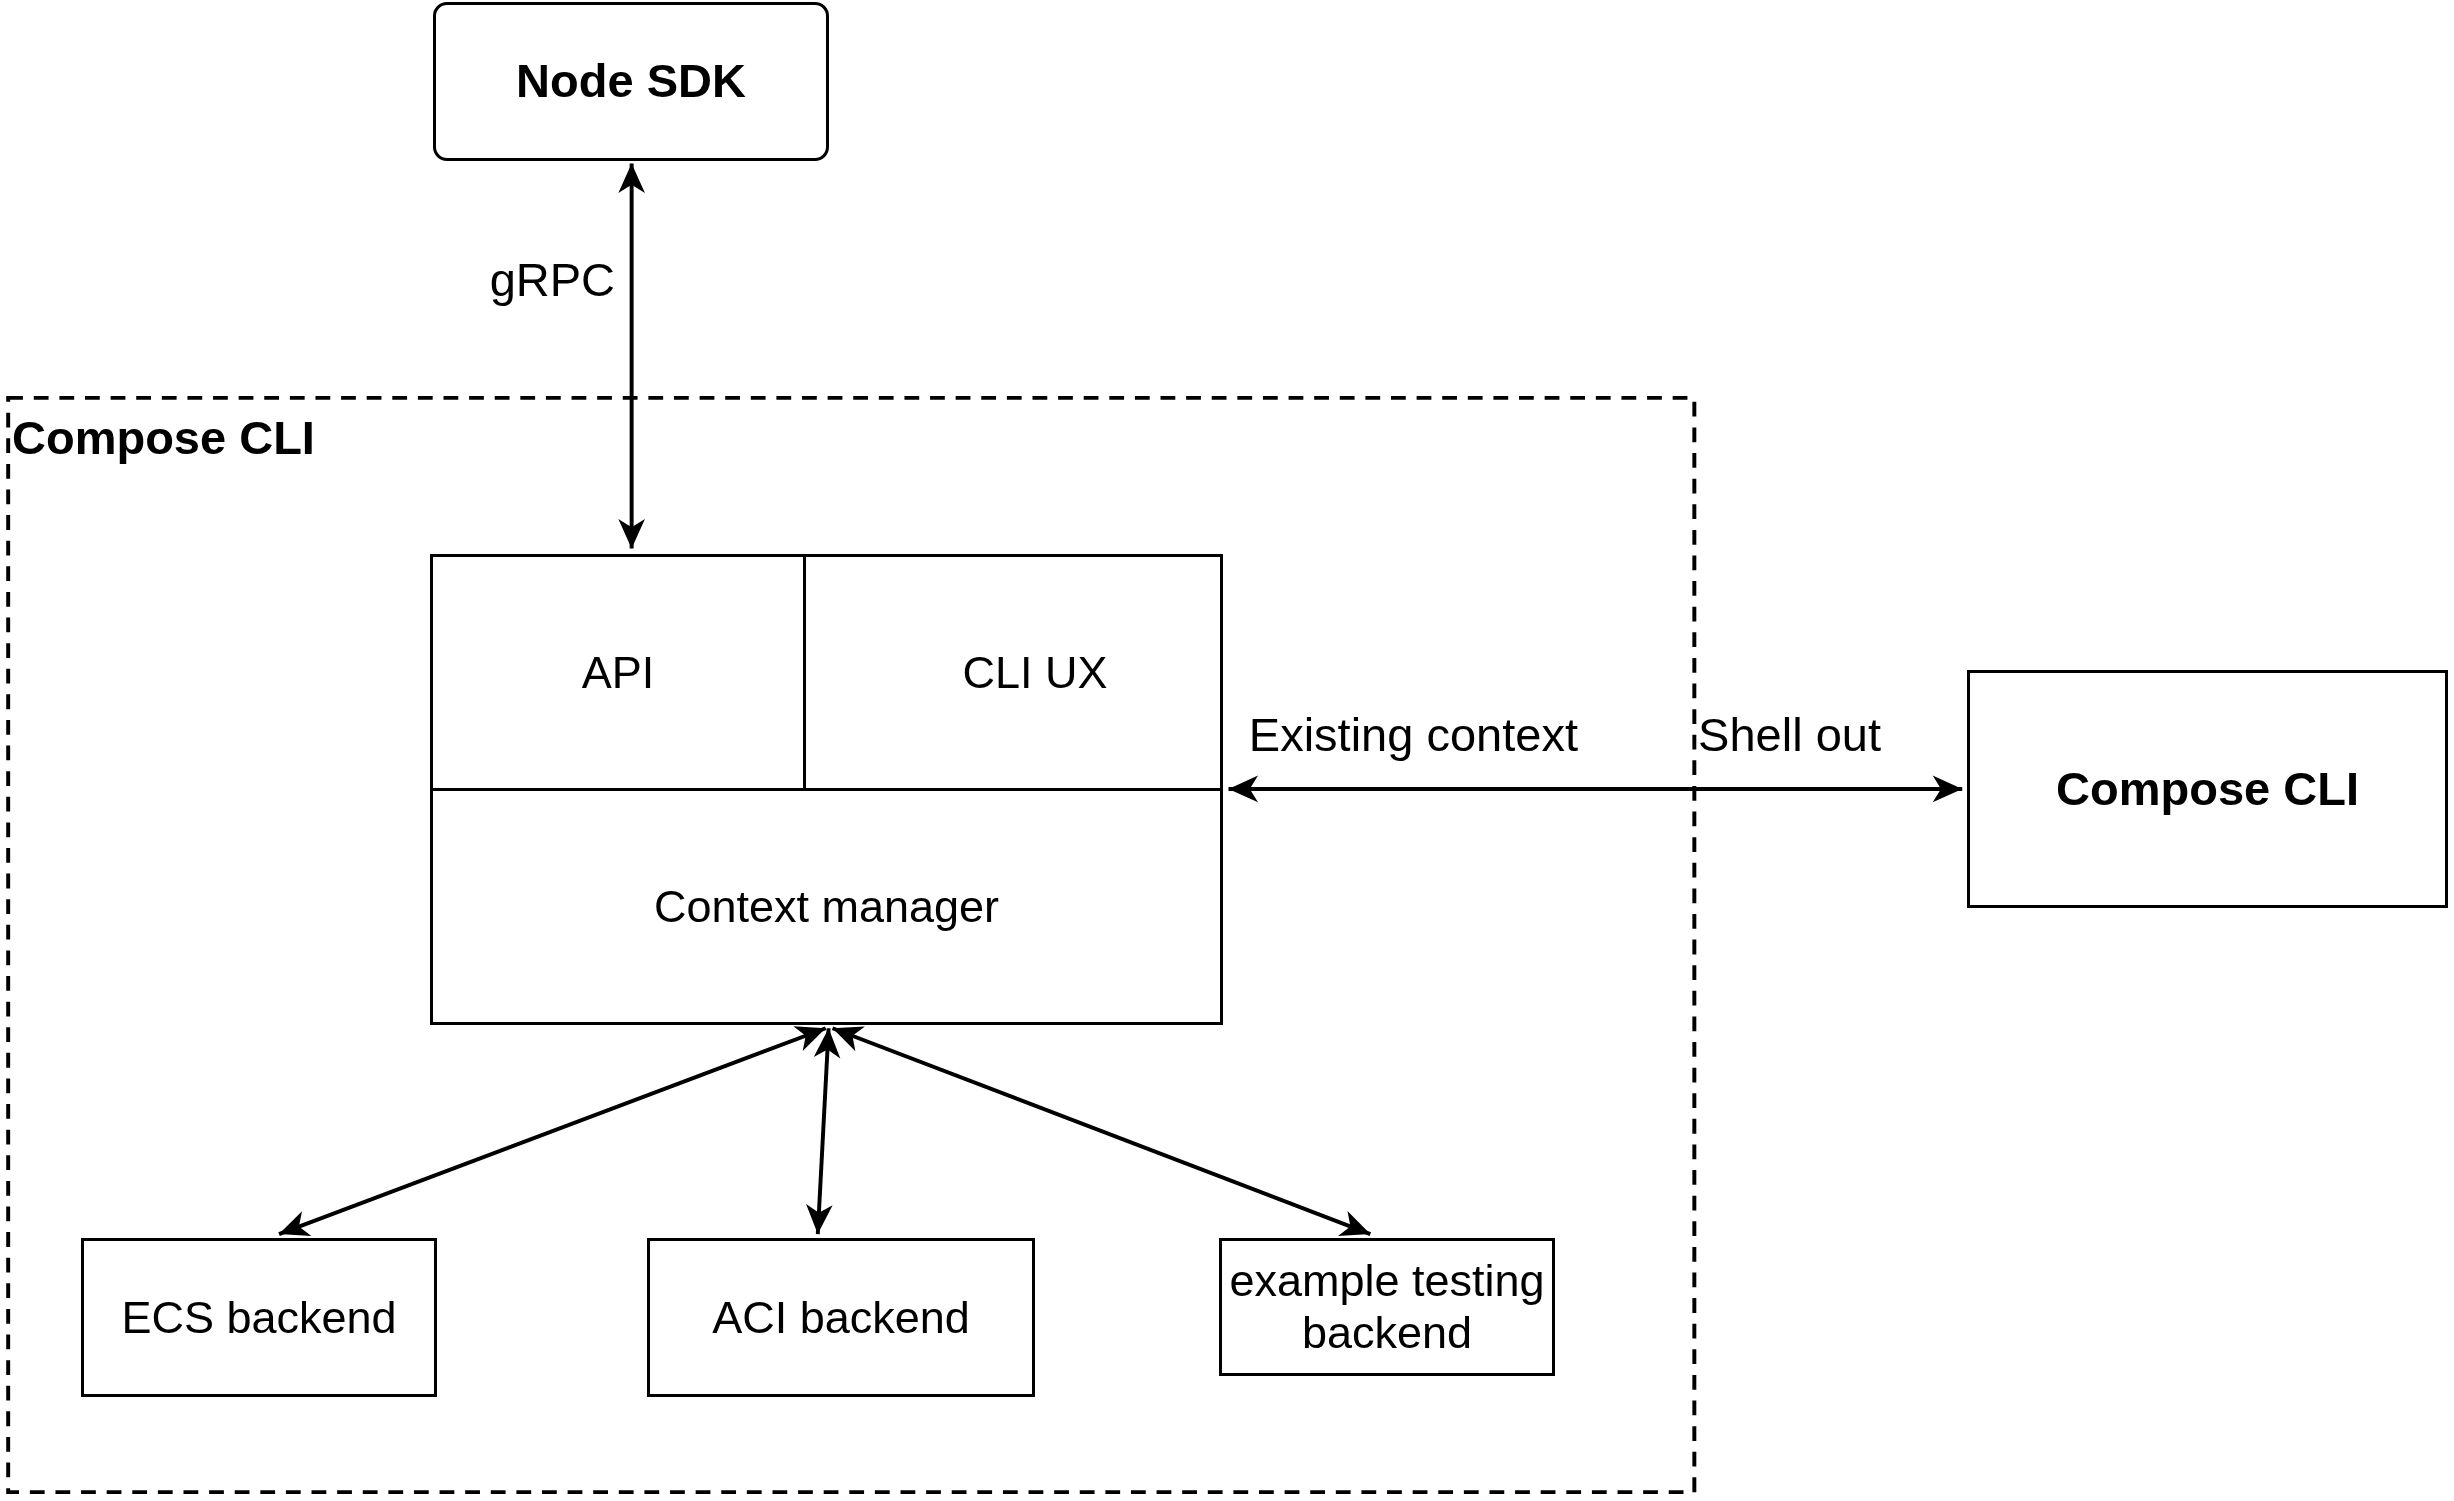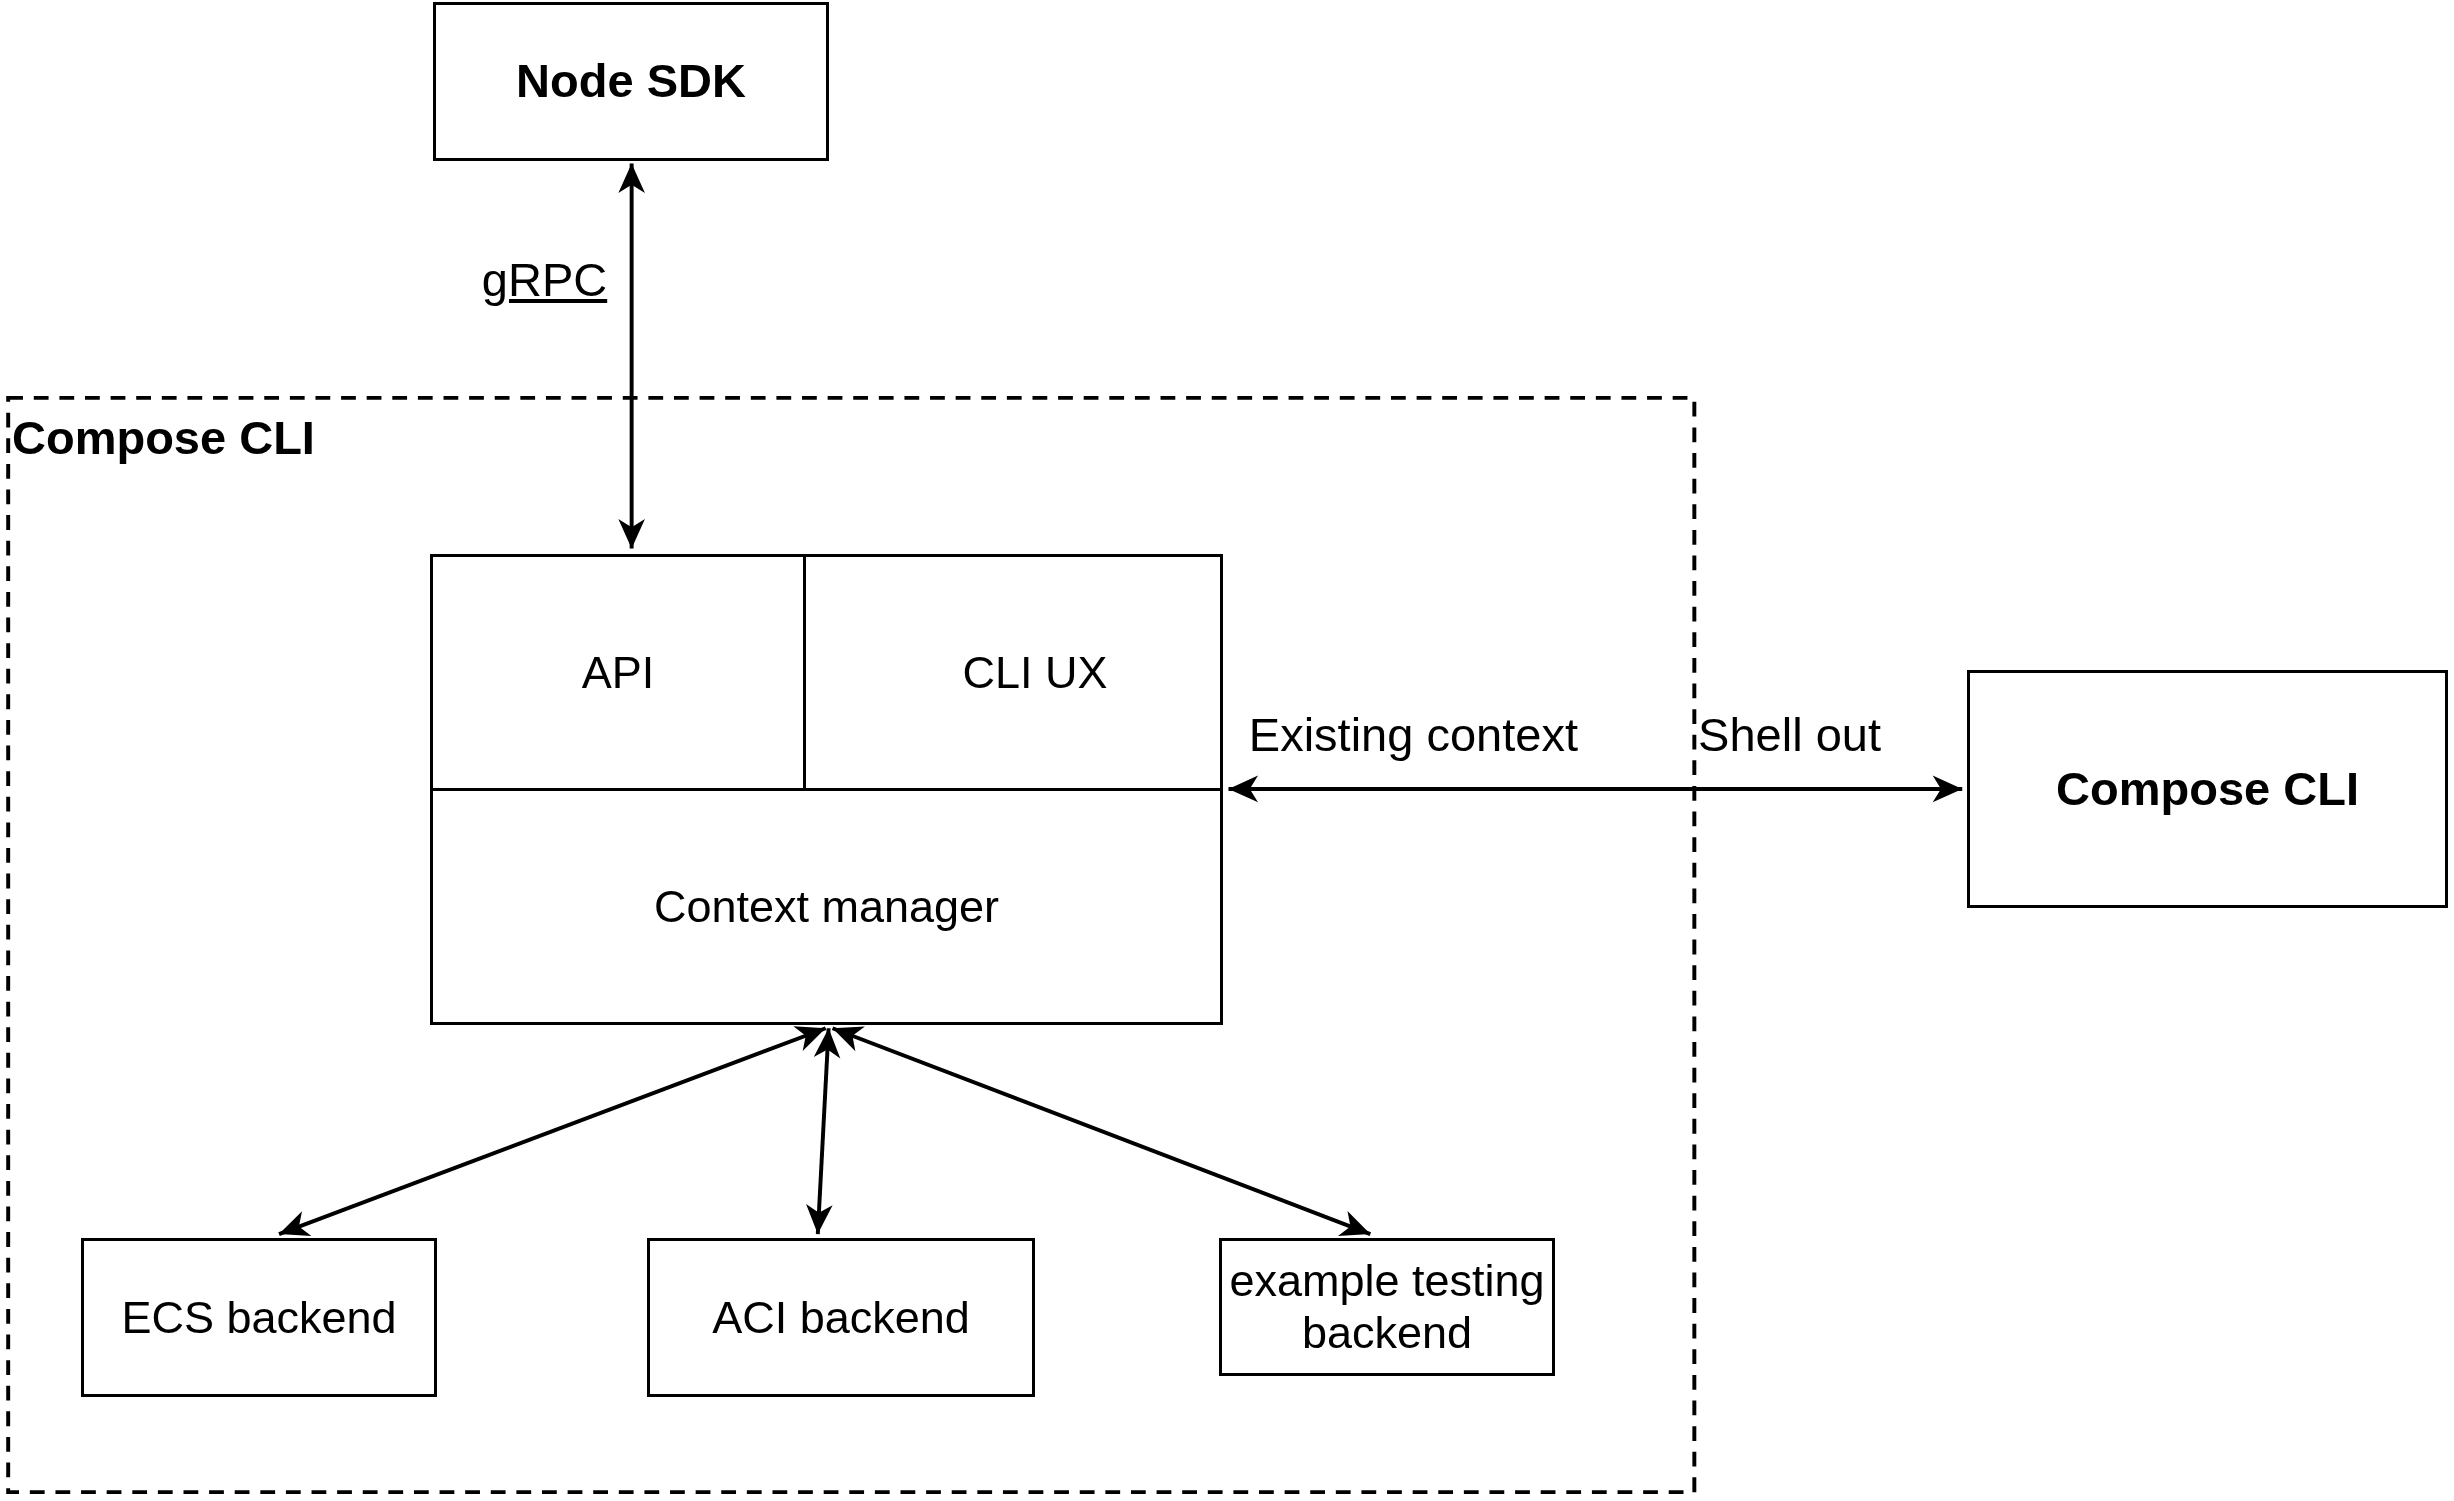--- a/index.html
+++ b/index.html
@@ -64,21 +64,21 @@
     background: #ffffff;
     padding: 0 3.9px 0 0;
   }
   .edge-label {
     position: absolute;
     font-size: 47px;
     text-align: right;
     z-index: 2;
     white-space: nowrap;
   }
-  .edge-label.grpc { left: 452px; top: 252px; width: 185px; text-align: center; text-decoration: underline; }
+  .edge-label.grpc { left: 430px; top: 252px; width: 185px; text-align: right; }
   .edge-label.existing-context { left: 1223px; top: 707px; width: 355px; }
   .edge-label.shell-out { left: 1692px; top: 707px; width: 189px; }
   svg.overlay {
     position: absolute;
     left: 0; top: 0;
     width: 2455px; height: 1501px;
     z-index: 5;
     pointer-events: none;
   }
 </style>
@@ -103,21 +103,21 @@
 
     <line x1="1247" y1="801" x2="1992" y2="801" stroke="#000000" stroke-width="4" marker-start="url(#ah-start)" marker-end="url(#ah-end)"></line>
 
     <line x1="838" y1="1044" x2="283" y2="1253" stroke="#000000" stroke-width="4" marker-start="url(#ah-start)" marker-end="url(#ah-end)"></line>
 
     <line x1="841" y1="1044" x2="830" y2="1253" stroke="#000000" stroke-width="4" marker-start="url(#ah-start)" marker-end="url(#ah-end)"></line>
 
     <line x1="845" y1="1044" x2="1391" y2="1253" stroke="#000000" stroke-width="4" marker-start="url(#ah-start)" marker-end="url(#ah-end)"></line>
   </svg>
 
-  <div class="box title" style="left:433px; top:2px; width:396px; height:159px;">
+  <div class="box title" style="left:433px; top:2px; width:396px; height:159px;border-radius:14px;">
     <span>Node SDK</span>
   </div>
 
   <div class="container-label">Compose CLI</div>
 
   <div class="stack">
     <div class="stack-row">
       <div class="stack-cell">
         <span>API</span>
       </div>

